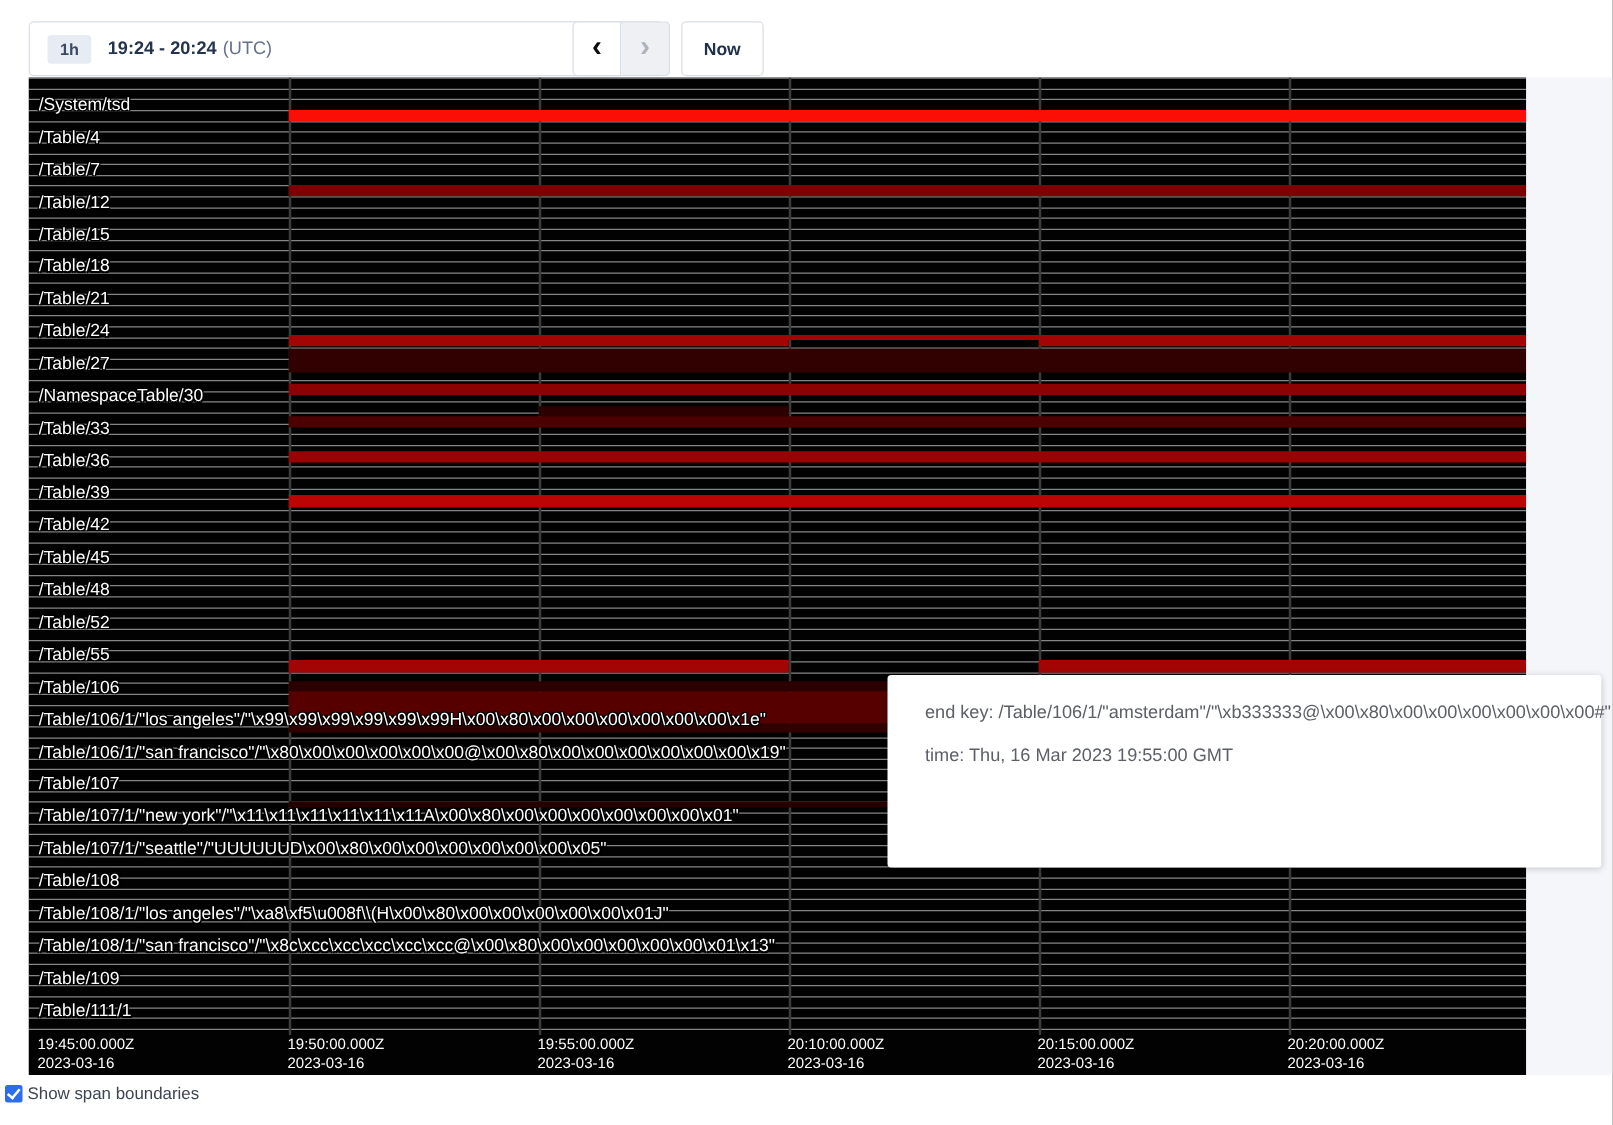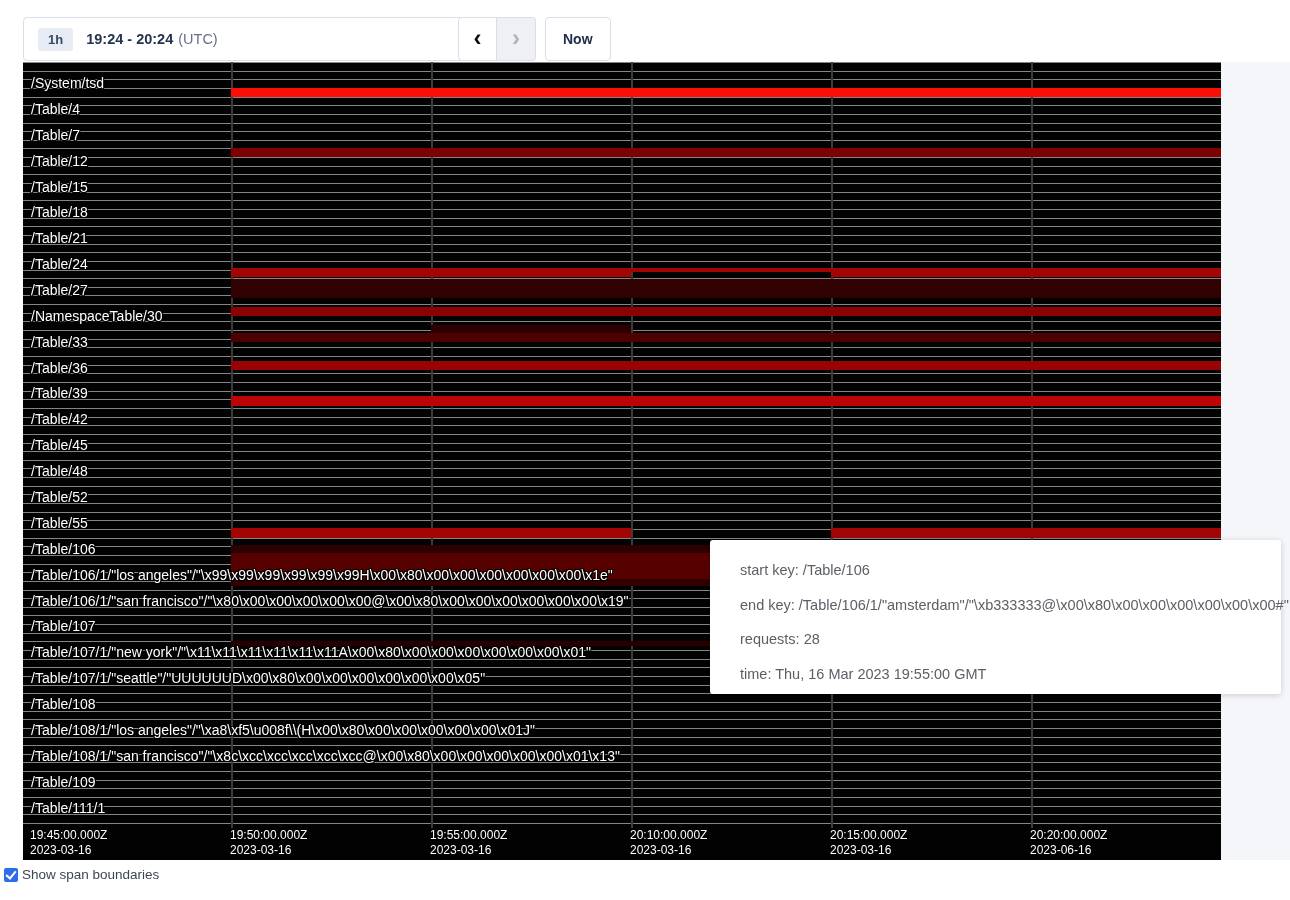--- a/index.html
+++ b/index.html
@@ -229,28 +229,26 @@
 2023-03-16</div>
       <div class="axis-label" style="left: 207px; top: 766px;">19:50:00.000Z
 2023-03-16</div>
       <div class="axis-label" style="left: 407px; top: 766px;">19:55:00.000Z
 2023-03-16</div>
       <div class="axis-label" style="left: 607px; top: 766px;">20:10:00.000Z
 2023-03-16</div>
       <div class="axis-label" style="left: 807px; top: 766px;">20:15:00.000Z
 2023-03-16</div>
       <div class="axis-label" style="left: 1007px; top: 766px;">20:20:00.000Z
-2023-06-16</div>
+2023-03-16</div>
     </div>
   <div class="right-margin"></div>
 
   <div id="tooltip">
-      <div class="tline">start key: /Table/106</div>
       <div class="tline">end key: /Table/106/1/"amsterdam"/"\xb333333@\x00\x80\x00\x00\x00\x00\x00\x00#"</div>
-      <div class="tline">requests: 28</div>
       <div class="tline">time: Thu, 16 Mar 2023 19:55:00 GMT</div>
     </div>
 
   <div class="footer-row">
     <span class="checkbox"></span>
     <span class="checkbox-label">Show span boundaries</span>
   </div>
 
 </div>
 

